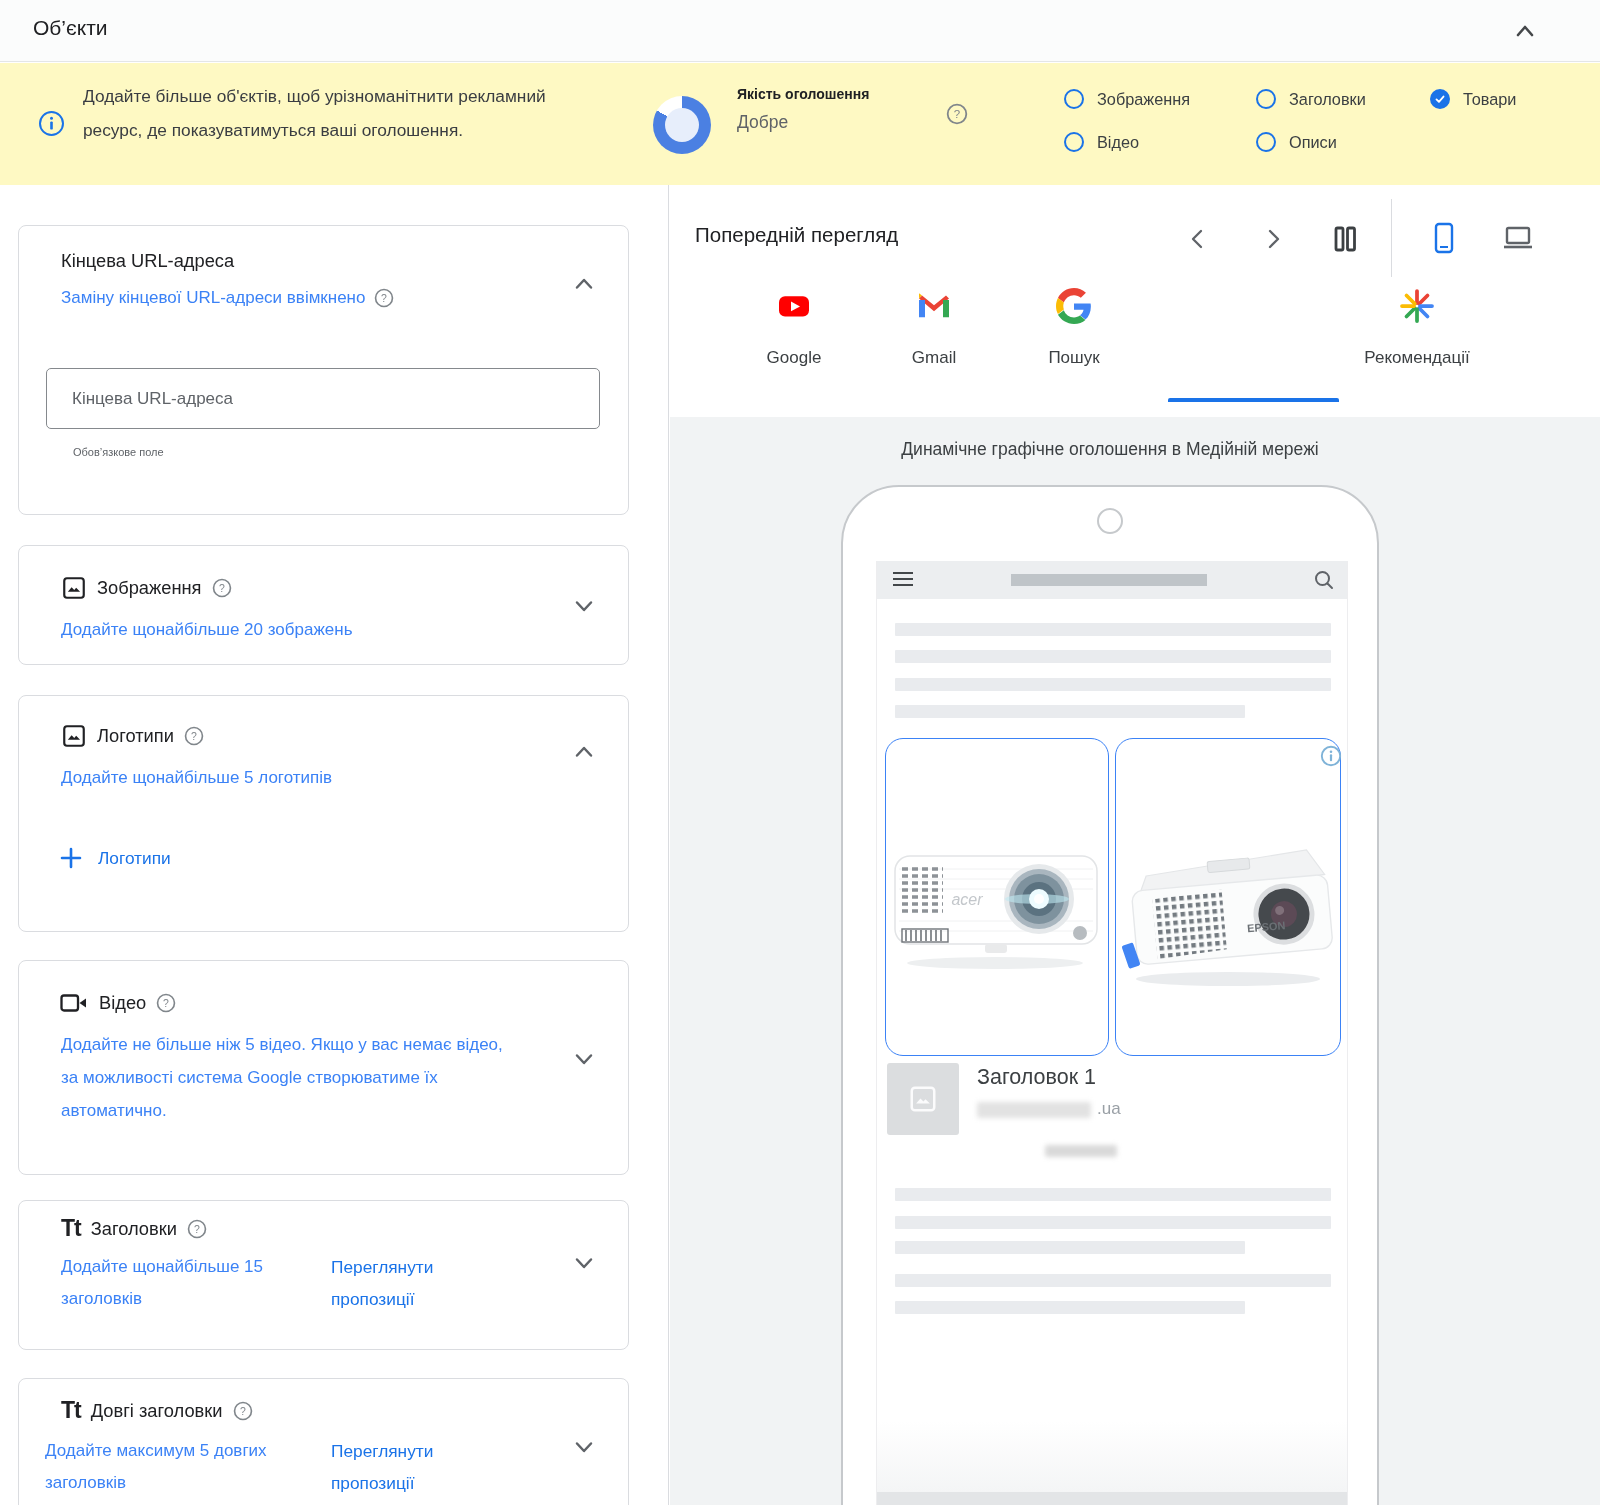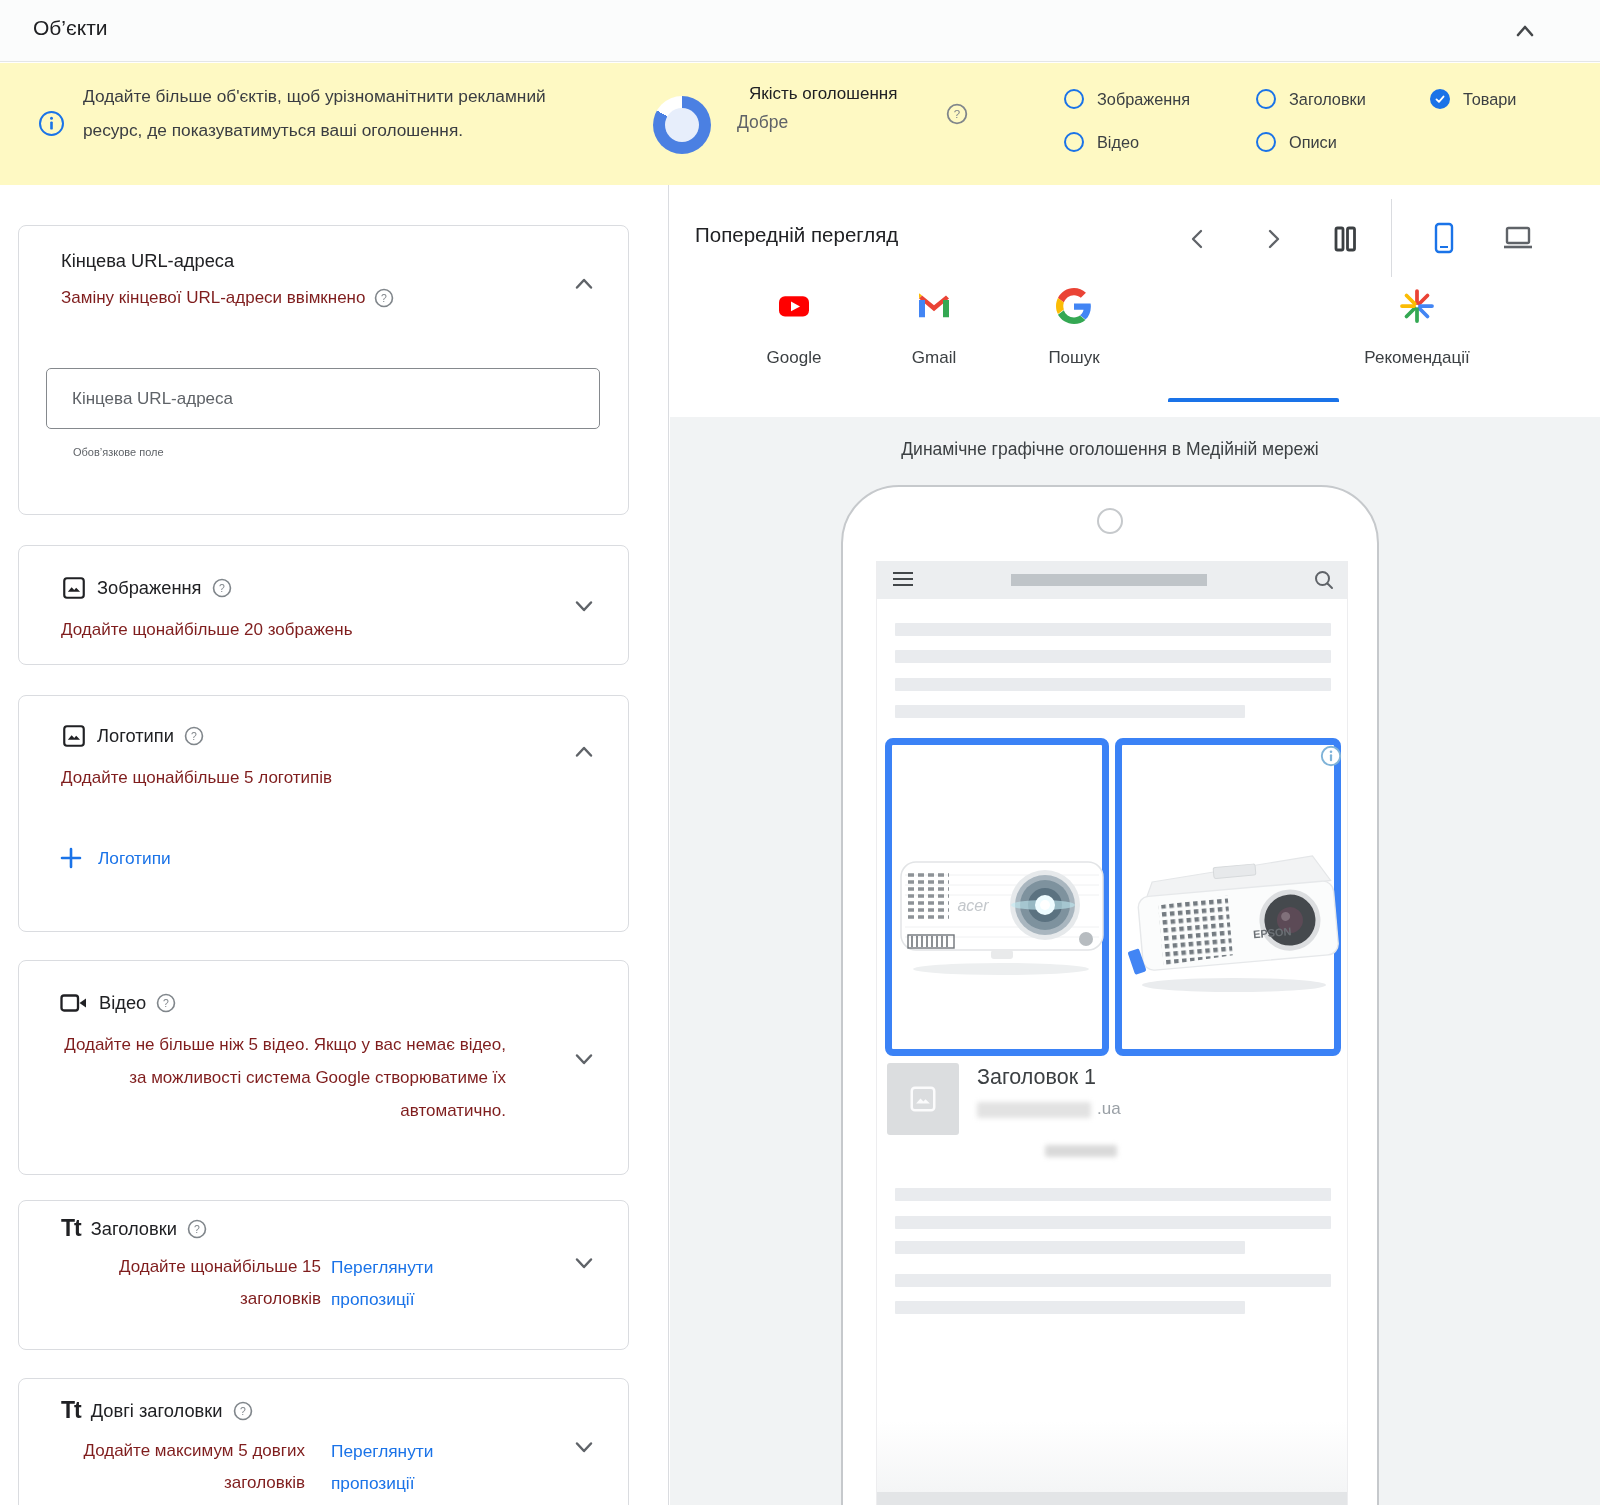--- a/index.html
+++ b/index.html
@@ -16,35 +16,35 @@
   
   .banner { position:absolute; left:0; top:63px; width:1600px; height:122px; background:#fef9c3; }
   .banner-info { position:absolute; left:38px; top:47px; }
   .banner-text { position:absolute; left:83px; top:17px; width:488px;
                  font-size:17.3px; line-height:33.5px; color:#3a3d42; }
   .donut { position:absolute; left:653px; top:33px; width:58px; height:58px; border-radius:50%;
            background:conic-gradient(#4b80e2 0 300deg,#ffffff 300deg 360deg); }
   .donut::after { content:""; position:absolute; left:12px; top:12px; width:34px; height:34px;
                   border-radius:50%; background:#e7eefb; }
   .quality { position:absolute; left:737px; top:17px; width:170px; }
-  .quality-label { font-size:17px; font-weight:400; line-height:28px; color:#202124;margin-left:12px; }
+  .quality-label { font-size:14px; font-weight:700; line-height:28px; color:#202124; }
   .quality-value { font-size:17.5px; line-height:28px; color:#5f6368; }
   .q-help { position:absolute; left:946px; top:40px; }
   .opt { position:absolute; display:flex; align-items:center; gap:13px; cursor:pointer; }
   .radio { width:20px; height:20px; border-radius:50%; border:2px solid #1a73e8; background:transparent;
            flex:0 0 auto; display:flex; align-items:center; justify-content:center; }
   .radio.checked { background:#1a73e8; }
   .opt-label { font-size:16.3px; color:#3c4043; }
 
   
   .card { position:absolute; left:18px; width:611px; background:#fff;
           border:1px solid #dadce0; border-radius:8px; }
   .card-title { position:absolute; font-size:18.3px; font-weight:500; color:#202124;
                 display:flex; align-items:center; gap:10px; }
-  .card-sub { position:absolute; font-size:17px; color:#7f1d1d; line-height:32px;text-align:right; }
+  .card-sub { position:absolute; font-size:17px; color:#3b82f6; line-height:32px; }
   .chev { position:absolute; right:30px; width:28px; height:28px; cursor:pointer; }
   .ttext { font-weight:700; font-size:23px; letter-spacing:-1px; color:#202124; }
   .url-input { position:absolute; left:27px; top:142px; width:554px; height:61px;
                border:1px solid #85898d; border-radius:5px; background:#fff;
                font-size:17px; color:#202124; padding:0 25px; outline:none;
                font-family:"Liberation Sans", sans-serif; }
   .url-input::placeholder { color:#5f6368; }
   .helper { position:absolute; left:54px; top:220px; font-size:11px; color:#5f6368; }
   .add-row { position:absolute; left:40px; top:150px; display:flex; align-items:center; gap:15px; cursor:pointer; }
   .add-label { font-size:17.3px; color:#1a73e8; font-weight:500; }
@@ -71,21 +71,21 @@
   .screen { position:absolute; left:33px; top:74px; width:472px; height:1040px; background:#fff;
             border-left:1px solid #ededef; border-right:1px solid #ededef; overflow:hidden; }
   .scr-header { position:absolute; left:0; top:0; width:100%; height:38px; background:#eceef0; }
   .burger { position:absolute; left:16px; top:11px; width:20px; cursor:pointer; }
   .burger div { height:2.4px; background:#43474a; margin-bottom:3.6px; }
   .scr-pill { position:absolute; left:134px; top:13px; width:196px; height:12px; background:#bfc4c8; }
   .scr-search { position:absolute; right:12px; top:8px; width:22px; height:22px; cursor:pointer; }
   .gline { position:absolute; left:18px; width:436px; height:13px; background:#e9ebee; border-radius:1px; }
   .gline.short { width:350px; }
   .adbox { position:absolute; top:177px; height:318px; background:#fff;
-           border:7px solid #3b82f6; border-radius:8px; }
+           border:1px solid #3b82f6; border-radius:18px; }
   .ad-info { position:absolute; left:443px; top:184px; cursor:pointer; }
   .logo-sq { position:absolute; left:10px; top:502px; width:72px; height:72px; background:#dbdddf;
              border-radius:3px; display:flex; align-items:center; justify-content:center; }
   .ad-headline { position:absolute; left:100px; top:504px; font-size:21.5px; color:#3c4043;text-align:right; }
   .blur-bar { position:absolute; background:#e2e2e2; filter:blur(2.5px); border-radius:2px; }
   .ad-domain { position:absolute; left:220px; top:538px; font-size:17px; color:#9aa0a6; }
   .bottom-strip { position:absolute; left:0; right:0; top:931px; height:22px; background:#e3e5e7; }
   .fadeup { position:absolute; left:0; right:0; top:860px; height:71px;
             background:linear-gradient(#ffffff, #f4f5f6); }
 </style>

